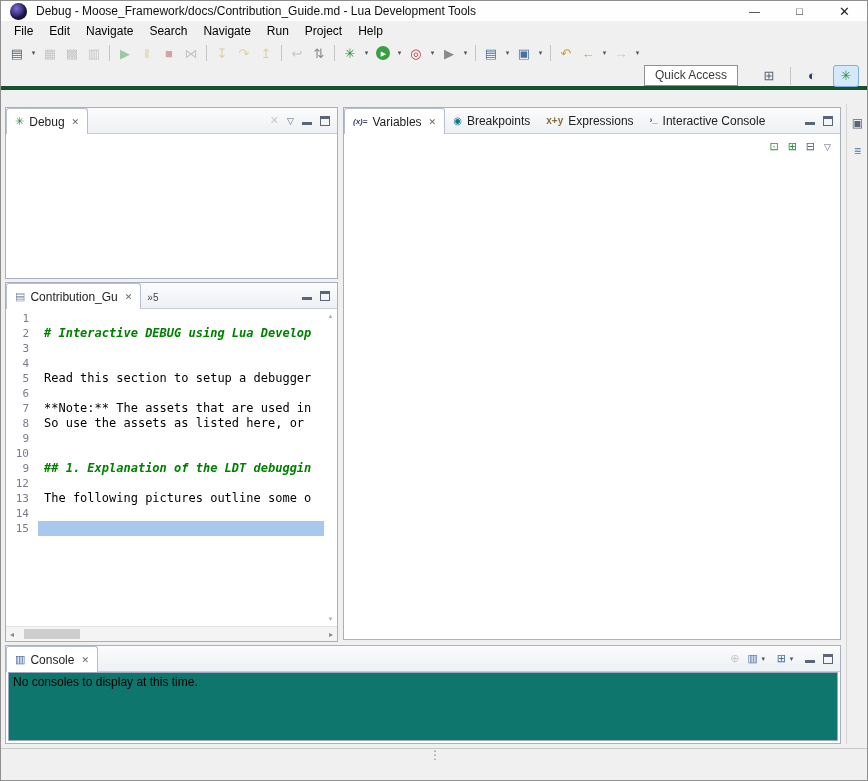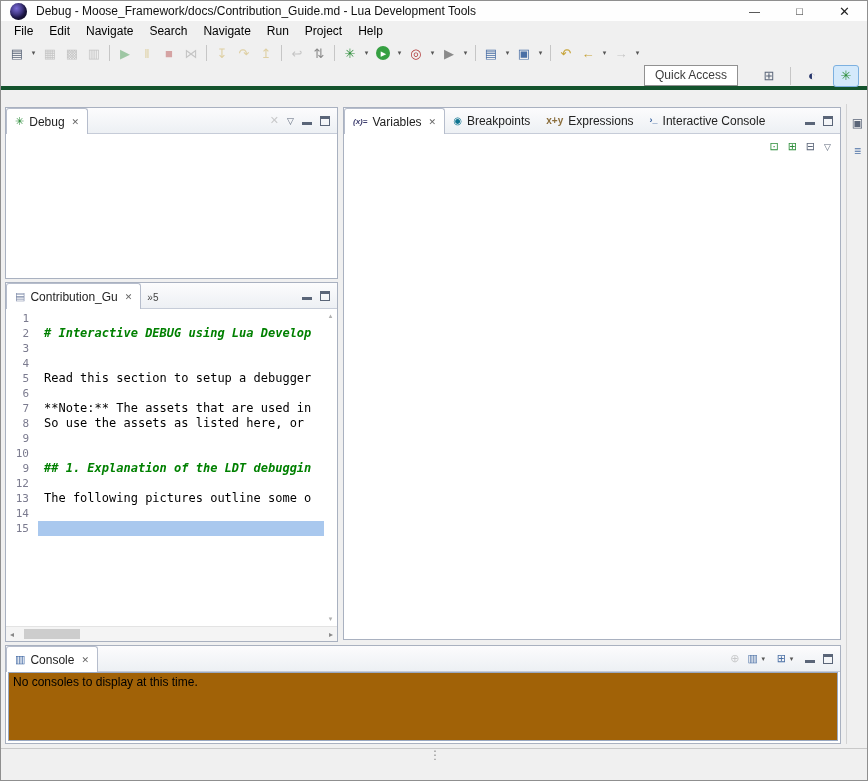--- a/index.html
+++ b/index.html
@@ -97,21 +97,21 @@
   .ed-line.md-h .ed-text{color:#008000;font-weight:bold;font-style:italic;}
   .ed-line.cur .ed-text{background:#a9c8ee;}
   .ed-vscroll{flex:none;width:13px;display:flex;flex-direction:column;justify-content:space-between;
     align-items:center;padding:3px 0;color:#b0b0b0;font-size:7px;}
   .ed-hscroll{flex:none;height:15px;display:flex;align-items:center;justify-content:space-between;
     background:#f4f4f4;border-top:1px solid #e3e3e3;position:relative;color:#888;font-size:8px;padding:0 4px;}
   .ed-hthumb{position:absolute;left:18px;top:2px;height:10px;width:56px;background:#cdcdcd;}
 
   
   .console-body{position:absolute;top:26px;left:2px;right:2px;bottom:2px;border:1px solid #9aa9c2;
-    padding:2px 4px;font-size:12px;background:#a16207;}
+    padding:2px 4px;font-size:12px;background:#0f766e;}
 
   
   .statusbar{position:absolute;top:747px;left:0;width:868px;height:34px;border-top:1px solid #c9c9c9;
     background:#f0f0f0;display:flex;justify-content:center;align-items:flex-start;}
   .grip{color:#8f8f8f;font-size:12px;line-height:12px;cursor:row-resize;}
 </style>
 </head>
 <body>
 
 <div class="window">

